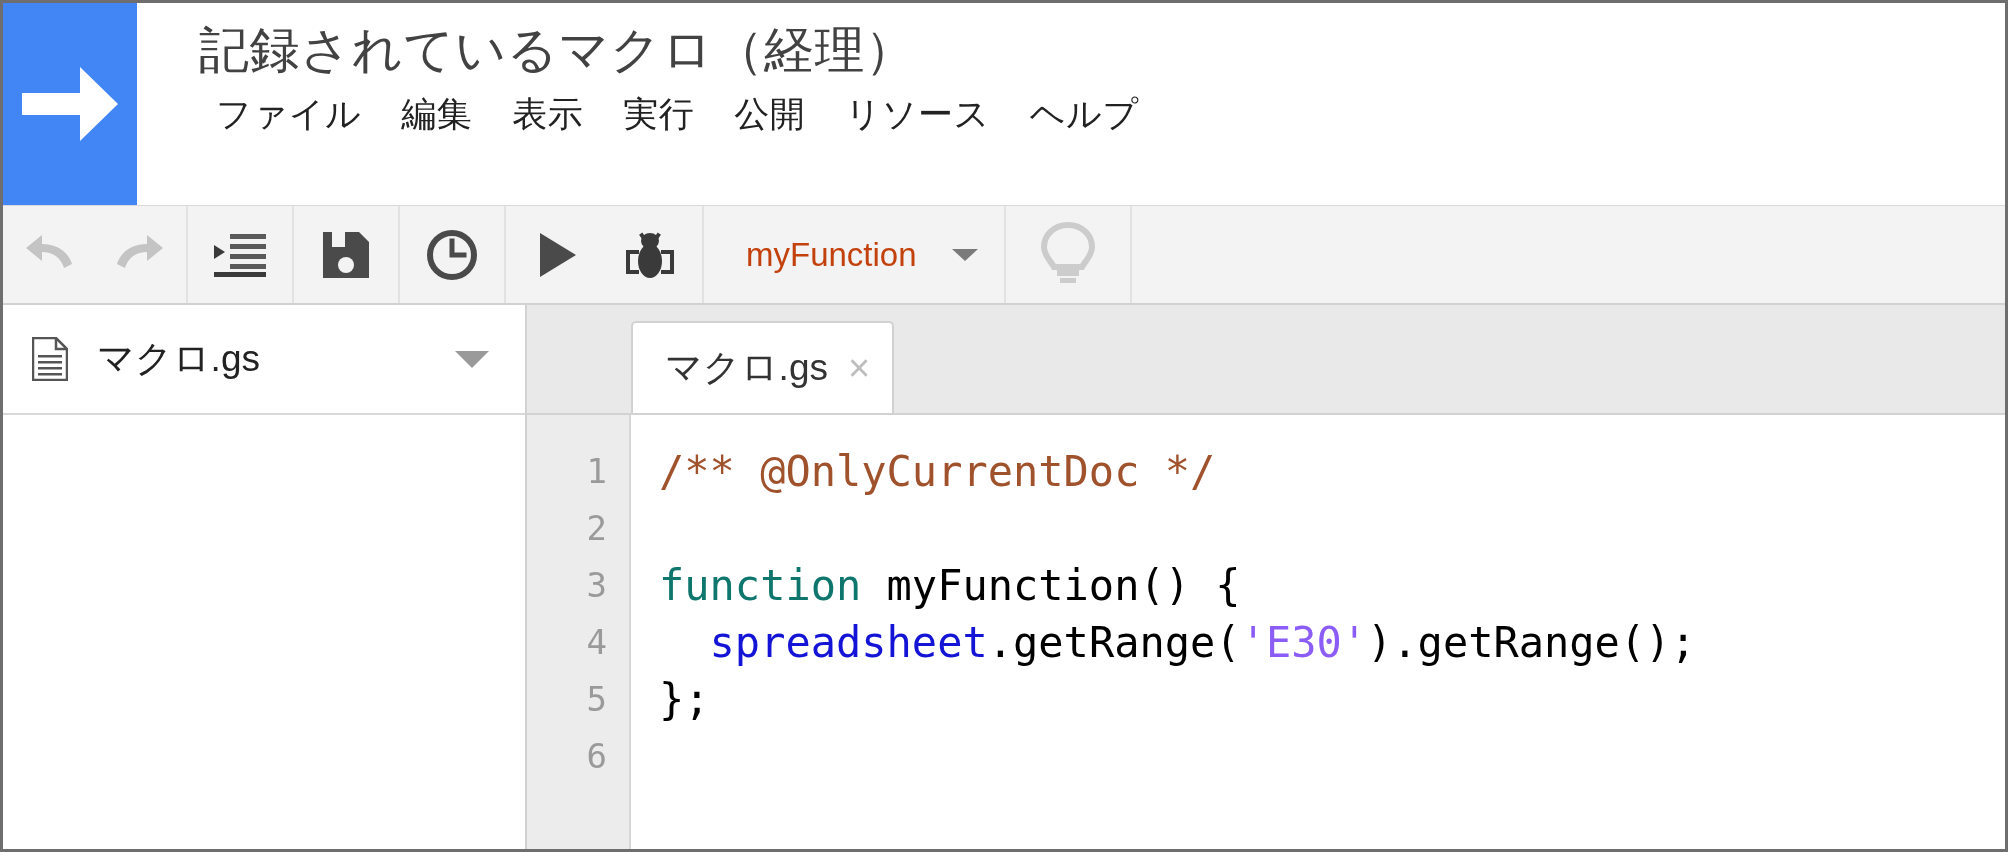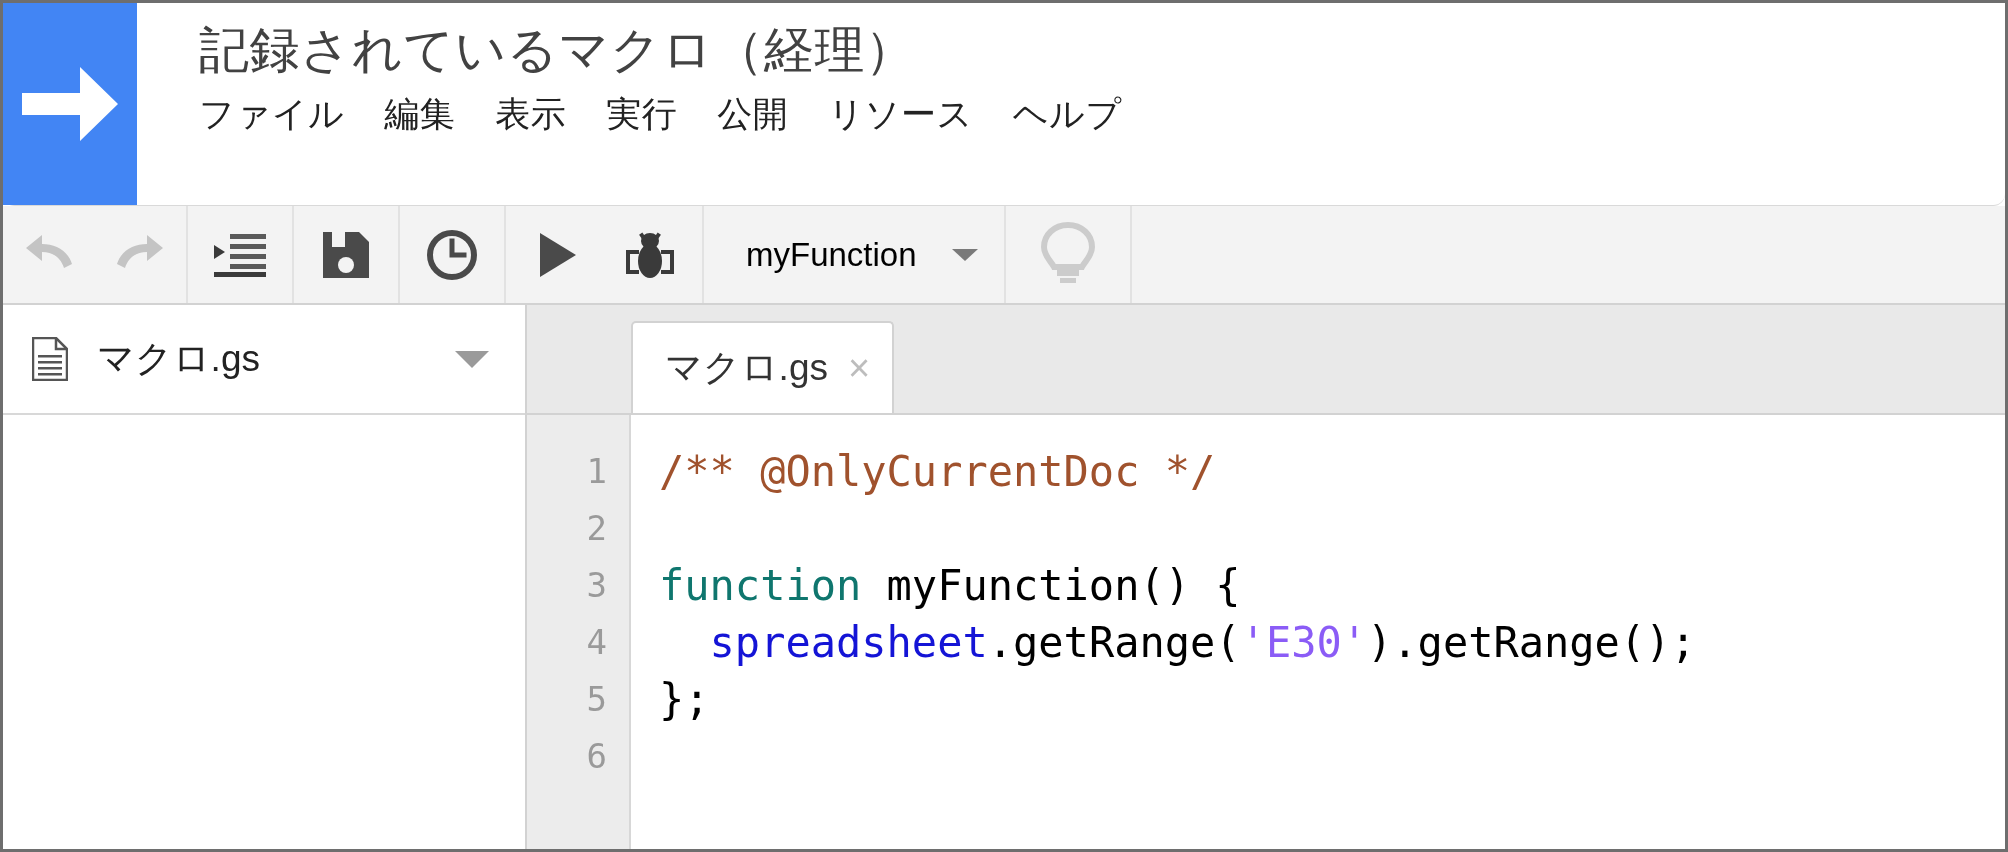--- a/index.html
+++ b/index.html
@@ -22,21 +22,20 @@
     background: #ffffff;
     overflow: hidden;
   }
 
   
   .header {
     position: relative;
     height: 202px;
     background: #ffffff;
     border-bottom: 1px solid #d9d9d9;
-    border-radius: 12px;
   }
   .logo-tile {
     position: absolute;
     left: 0;
     top: 0;
     width: 134px;
     height: 202px;
     background: #4285f4;
     display: flex;
     align-items: center;
@@ -56,20 +55,21 @@
     font-weight: 400;
     white-space: nowrap;
     letter-spacing: 0.5px;
   }
   .menubar {
     margin-top: 12px;
     display: flex;
     align-items: flex-start;
     gap: 40px;
     white-space: nowrap;
+    margin-left: 17px;
   }
   .menu-item {
     font-size: 35px;
     color: #222222;
     line-height: 1.25;
     cursor: default;
     letter-spacing: 0.5px;
   }
 
   
@@ -109,21 +109,21 @@
     display: flex;
     align-items: center;
     border-right: 2px solid #e2e2e2;
     box-sizing: border-box;
     width: 302px;
     padding-left: 42px;
     cursor: pointer;
   }
   .fn-label {
     font-size: 33px;
-    color: #000000;
+    color: #c2410c;
     flex: 1;
   }
   .caret-down {
     width: 0; height: 0;
     border-left: 13px solid transparent;
     border-right: 13px solid transparent;
     border-top: 12px solid #7a7a7a;
     margin-right: 26px;
   }
   .tb-tail {

